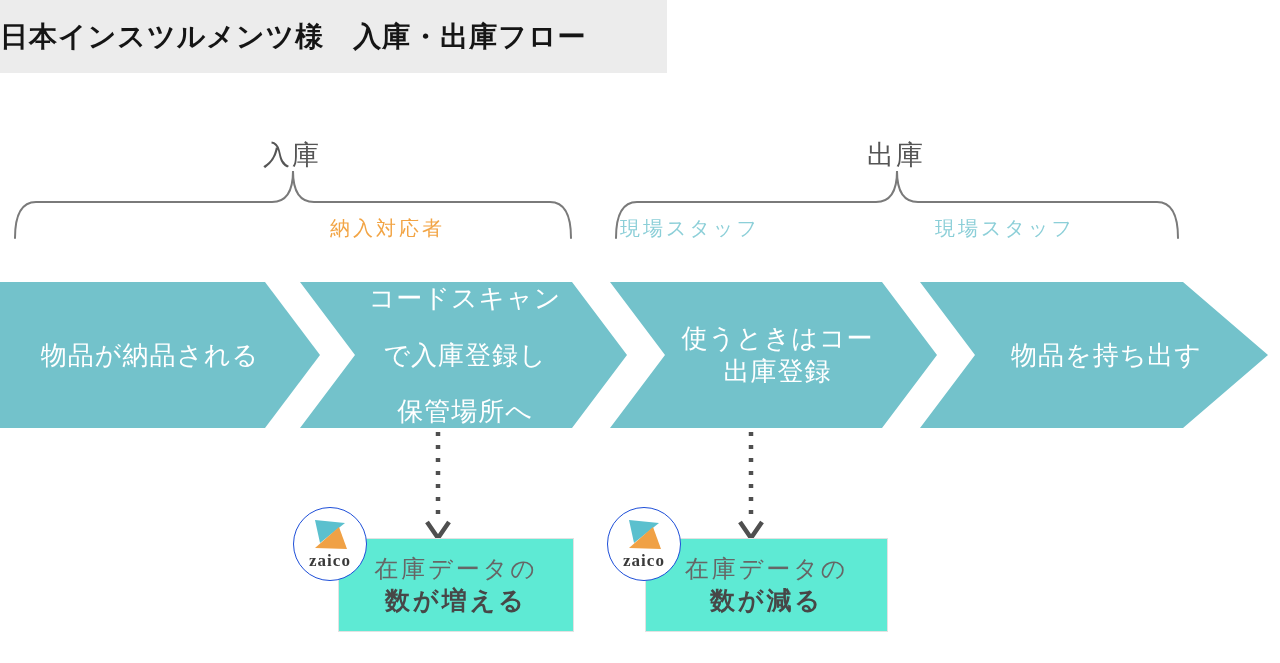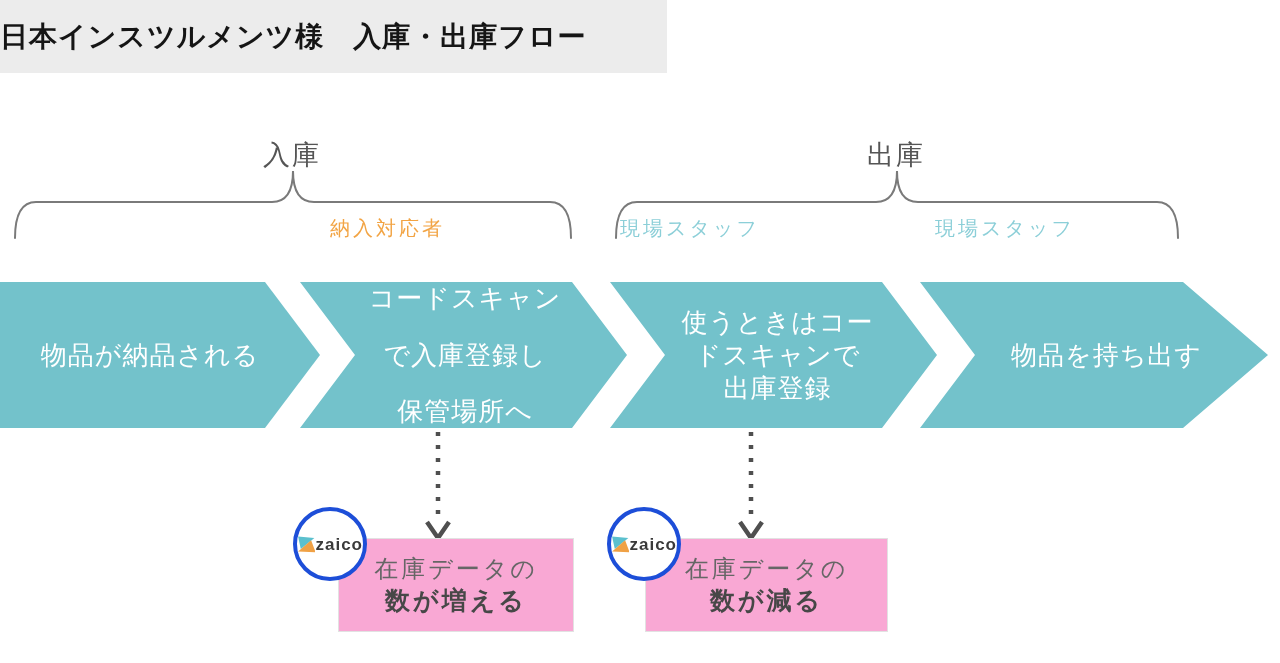--- a/index.html
+++ b/index.html
@@ -51,35 +51,36 @@
   .step-3{left:645px;width:265px;}
   .step-4{left:969px;width:275px;}
 
   
   .drop-svg{top:430px;}
   .drop-1{left:423px;}
   .drop-2{left:736px;}
 
   
   .outcome-box{
-    top:538px;height:92px;background:#f9a8d4;border:1px solid #e2e2e2;
+    top:538px;height:92px;background:#5eead4;border:1px solid #e2e2e2;
     display:flex;flex-direction:column;align-items:center;justify-content:center;
     text-align:center;
   }
   .outcome-1{left:338px;width:234px;}
   .outcome-2{left:645px;width:241px;}
   .outcome-line1{font-size:24px;color:#666666;letter-spacing:3px;line-height:30px;}
   .outcome-line2{font-size:25px;font-weight:bold;color:#474747;letter-spacing:3px;line-height:32px;}
 
   
   .zaico-badge{
     top:507px;width:74px;height:74px;border-radius:50%;
-    background:#ffffff;border:4px solid #1d4ed8;
-    display:flex;align-items:center;justify-content:center;
+    background:#ffffff;border:1px solid #1d4ed8;
+    display:flex;flex-direction:column;align-items:center;justify-content:center;
     box-sizing:border-box;
+    font-family:Liberation Serif, serif;
   }
   .badge-1{left:293px;}
   .badge-2{left:607px;}
   .zaico-word{font-size:17px;font-weight:bold;color:#3a3a3a;letter-spacing:1px;margin-top:1px;}
 </style>
 </head>
 <body>
 
 <div class="abs title-bar">
   <div class="title-text">日本インスツルメンツ様　入庫・出庫フロー</div>
@@ -109,21 +110,20 @@
 <div class="abs step-text step-1">
   <div>物品が納品される</div>
 </div>
 <div class="abs step-text step-2">
   <div>コードスキャン</div>
   <div>で入庫登録し</div>
   <div>保管場所へ</div>
 </div>
 <div class="abs step-text step-3">
   <div>使うときはコー</div>
-  <div>ドスキャンで</div>
   <div>出庫登録</div>
 </div>
 <div class="abs step-text step-4">
   <div>物品を持ち出す</div>
 </div>
 
 <svg class="abs drop-svg drop-1" width="30" height="112" viewBox="0 0 30 112">
   <line x1="15" y1="2" x2="15" y2="88" stroke="#4f4f4f" stroke-width="4.5" stroke-dasharray="4 9"></line>
   <path d="M4,92 L15,108 L26,92" fill="none" stroke="#4f4f4f" stroke-width="4.5" stroke-linejoin="round"></path>
 </svg>

